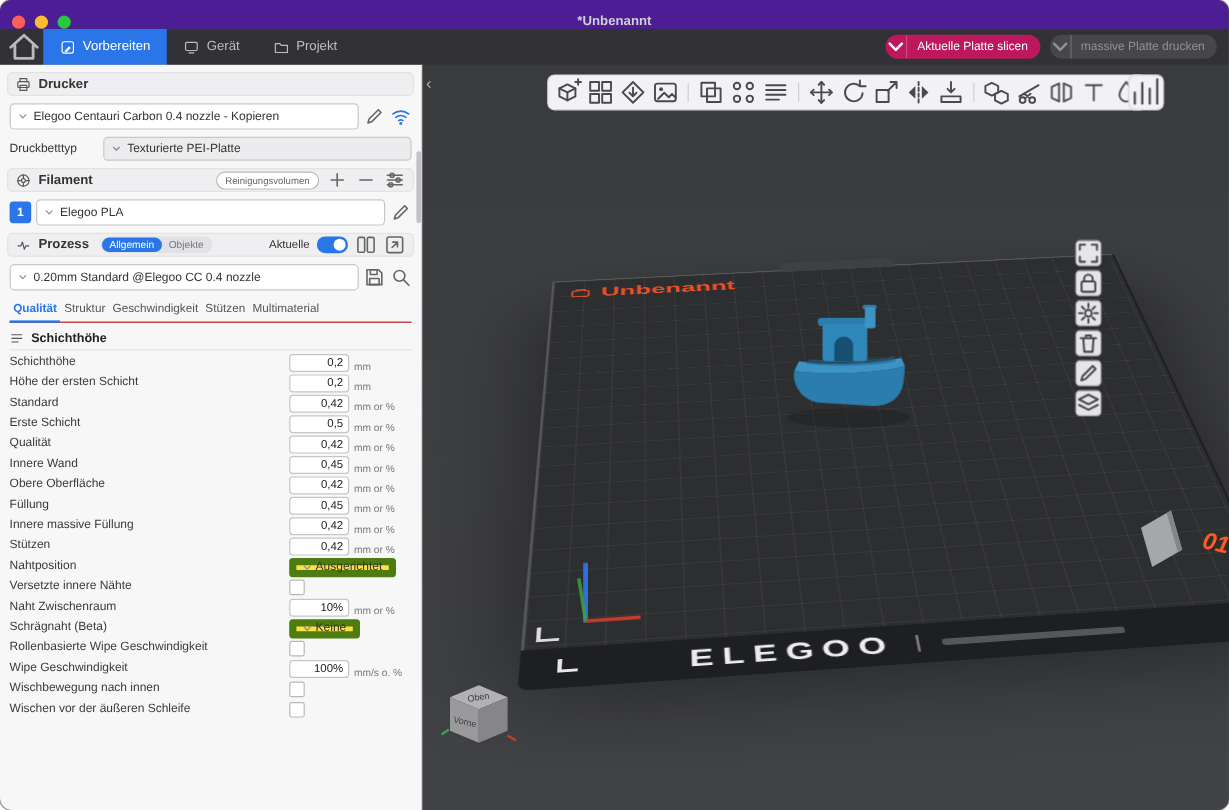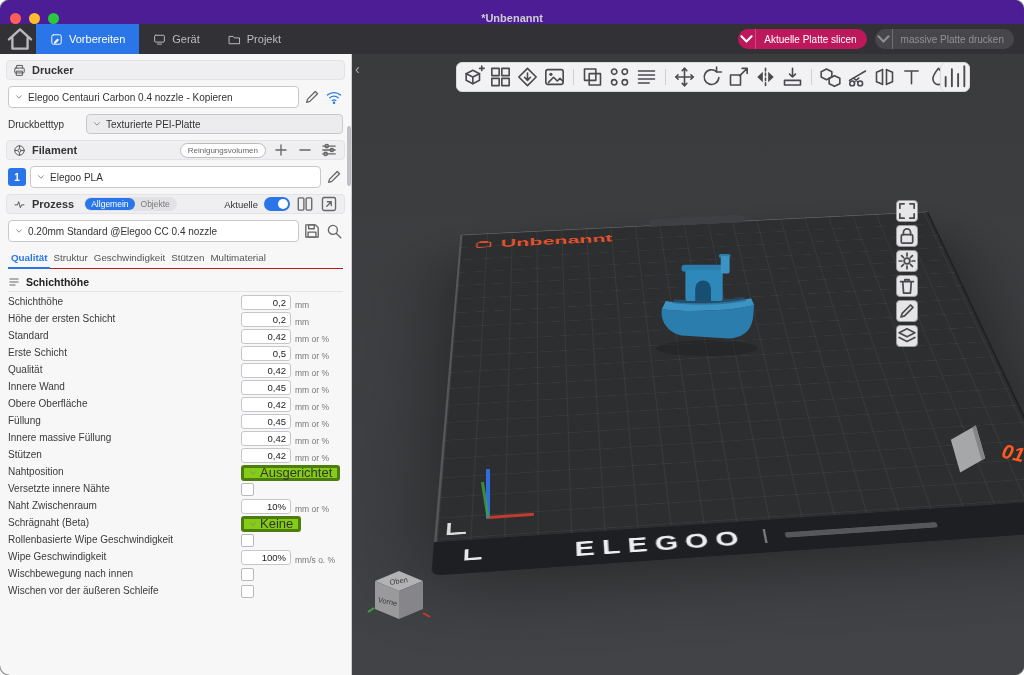--- a/index.html
+++ b/index.html
@@ -68,21 +68,21 @@
   .settings{flex:1;overflow:hidden;padding:2px 2px 0 2px;position:relative;}
   .grp-h{display:flex;align-items:center;gap:6px;font-size:10.5px;font-weight:bold;color:#222;
     padding:5px 0 3px 0;border-bottom:1px solid #e4e4e6;margin-bottom:2px;}
   .gic{width:12px;height:12px;display:inline-flex;color:#555;}
   .srow{display:flex;align-items:center;min-height:17px;padding:0;}
   .slabel{flex:1;font-size:10px;color:#3a3a3a;padding-right:4px;line-height:1.25;}
   .rcl{display:flex;align-items:flex-end;gap:4px;width:102px;flex:none;}
   .inp{width:50px;height:15px;background:#fff;border:1px solid #c6c6ca;border-radius:3px;font-size:9.5px;
     color:#222;display:flex;align-items:center;justify-content:flex-end;padding:0 4px;flex:none;}
   .unit{font-size:8.5px;color:#777;width:46px;}
-  .ssel{height:16px;background:#84cc16;border:3px solid #4d7c0f;border-radius:3px;font-size:13px;color:#333;
+  .ssel{height:16px;background:#fde047;border:6px solid #4d7c0f;border-radius:3px;font-size:10px;color:#333;
     display:flex;align-items:center;gap:3px;padding:0 5px;white-space:nowrap;}
   .ssel .chev{width:8px;height:8px;display:inline-flex;color:#888;}
   .cbx{width:13px;height:13px;border:1px solid #b9b9bd;border-radius:2px;background:#fff;flex:none;}
   .sb-thumb{position:absolute;right:0px;top:72px;width:4px;height:60px;border-radius:2px;background:#c2c2c6;}
 
   
   .viewport{flex:1;position:relative;overflow:hidden;background:linear-gradient(#3a3b3d,#424346);}
   .collapse{position:absolute;left:3px;top:8px;color:#aeaeb2;font-size:14px;line-height:14px;}
   .vtoolbar{position:absolute;left:104px;top:8px;height:30px;background:#f2f2f4;border:1px solid #d8d8db;
     border-radius:6px;display:flex;align-items:center;padding:0 4px;gap:2px;z-index:5;}

